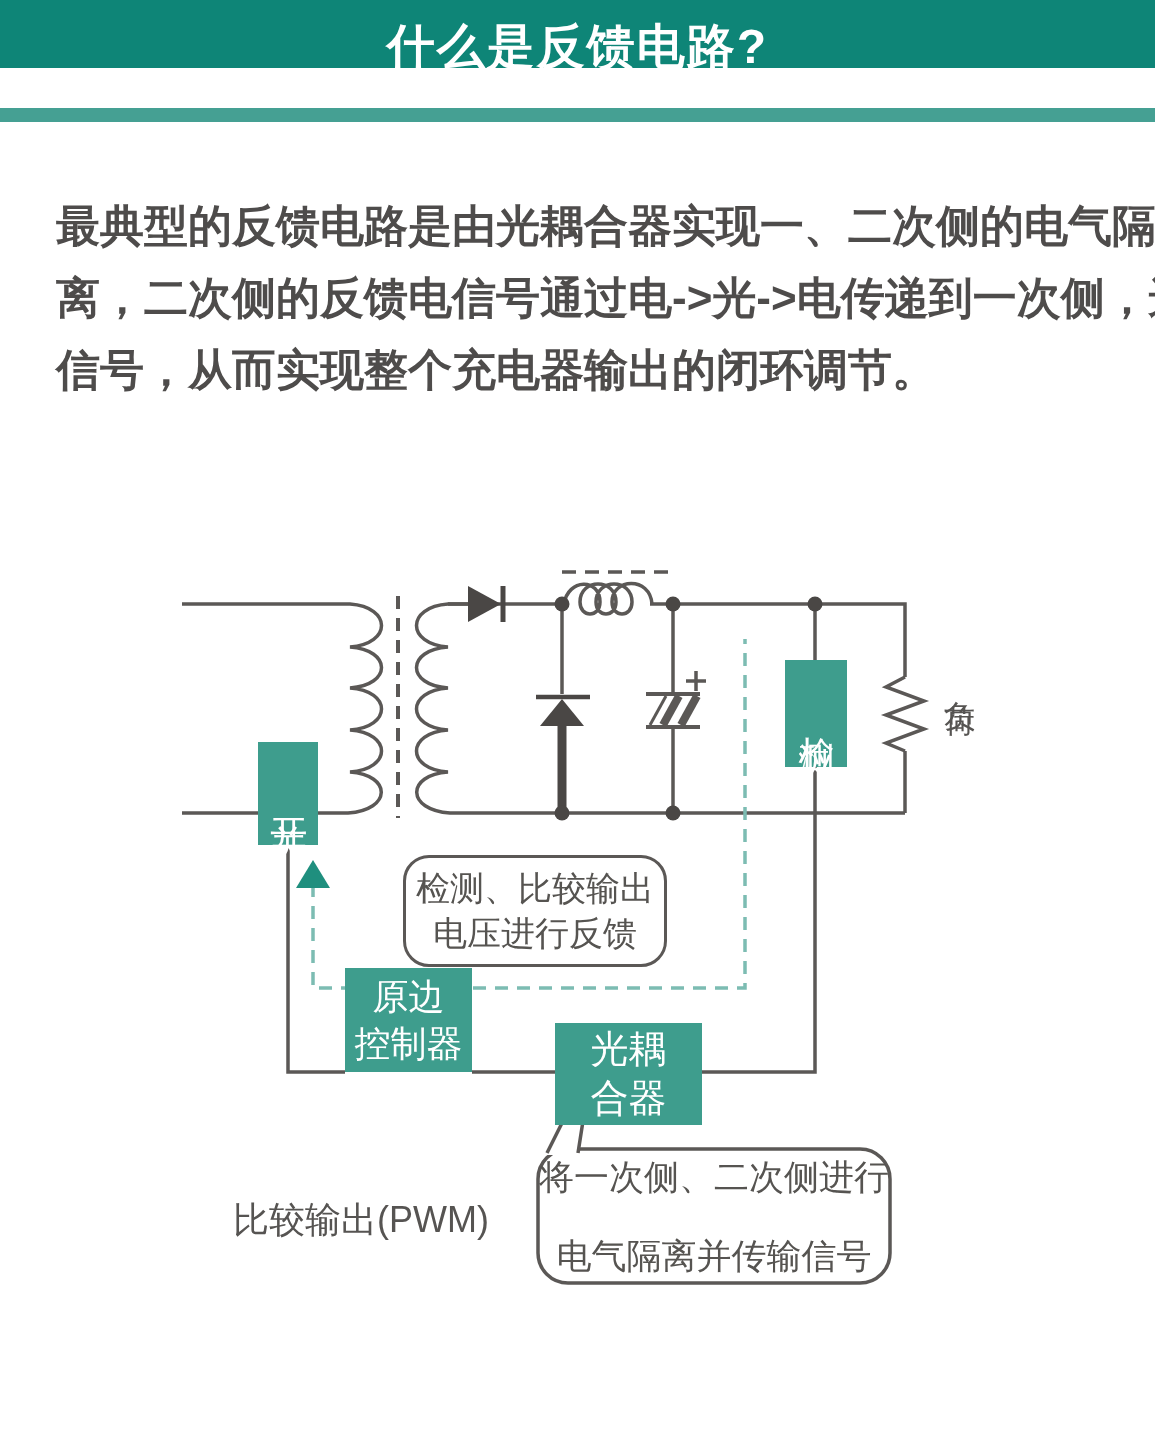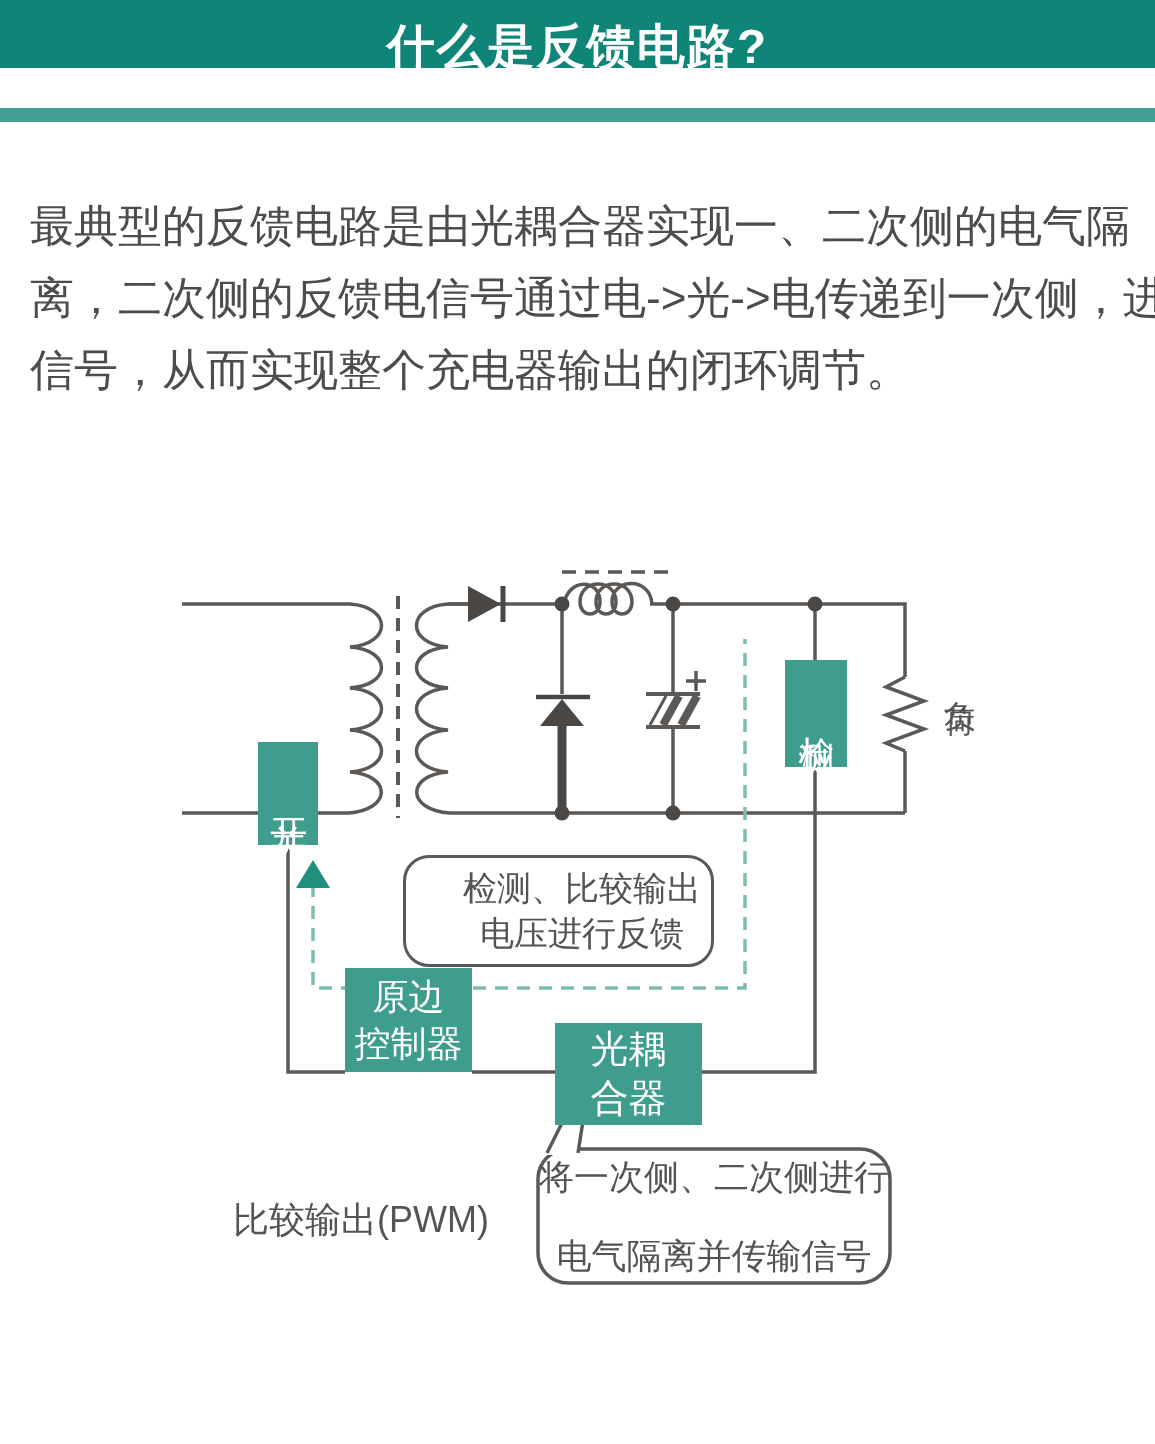--- a/index.html
+++ b/index.html
@@ -9,21 +9,21 @@
   }
   
   .header-bar{position:absolute;left:0;top:0;width:1155px;height:68px;background:#0E8577;}
   .header-title{
     width:100%;text-align:center;line-height:94px;color:#ffffff;
     font-size:48px;font-weight:700;letter-spacing:2px;
   }
   .header-stripe{position:absolute;left:0;top:108px;width:1155px;height:14px;background:#45A093;}
   
   .intro{position:absolute;left:30px;top:190px;width:1110px;color:#4E4C4B;}
-  .intro .line{font-size:44px;line-height:72px;font-weight:400;white-space:nowrap;}
+  .intro .line{font-size:44px;line-height:72px;font-weight:700;white-space:nowrap;margin-left:26px;}
   
   .diagram-svg{position:absolute;left:0;top:0;width:1155px;height:1444px;}
   
   .tealbox{
     position:absolute;background:#3E9D8D;color:#ffffff;display:flex;
     align-items:center;justify-content:center;text-align:center;
   }
   .vtext{writing-mode:vertical-rl;text-orientation:upright;letter-spacing:6px;}
   .box-switch{left:258px;top:742px;width:60px;height:103px;font-size:38px;}
   .box-detect{left:785px;top:660px;width:62px;height:107px;font-size:36px;}
@@ -32,21 +32,21 @@
   
   .load-label{
     position:absolute;left:938px;top:676px;color:#565452;font-size:31px;
     writing-mode:vertical-rl;text-orientation:upright;letter-spacing:4px;
   }
   
   .callout{
     position:absolute;left:403px;top:855px;width:258px;height:106px;
     border:3.5px solid #5B5856;border-radius:26px;background:#ffffff;
     display:flex;flex-direction:column;align-items:center;justify-content:center;
-    color:#565451;font-size:34px;line-height:45px;text-align:center;padding-left:47px;
+    color:#565451;font-size:34px;line-height:45px;text-align:center;
   }
   
   .bubble-text{
     position:absolute;left:538px;top:1149px;width:352px;height:134px;
     display:flex;flex-direction:column;align-items:center;justify-content:center;
     color:#565451;font-size:35px;line-height:47px;text-align:center;gap:32px;
   }
   .pwm-label{position:absolute;left:233px;top:1196px;color:#565452;font-size:36px;}
 </style>
 </head>

